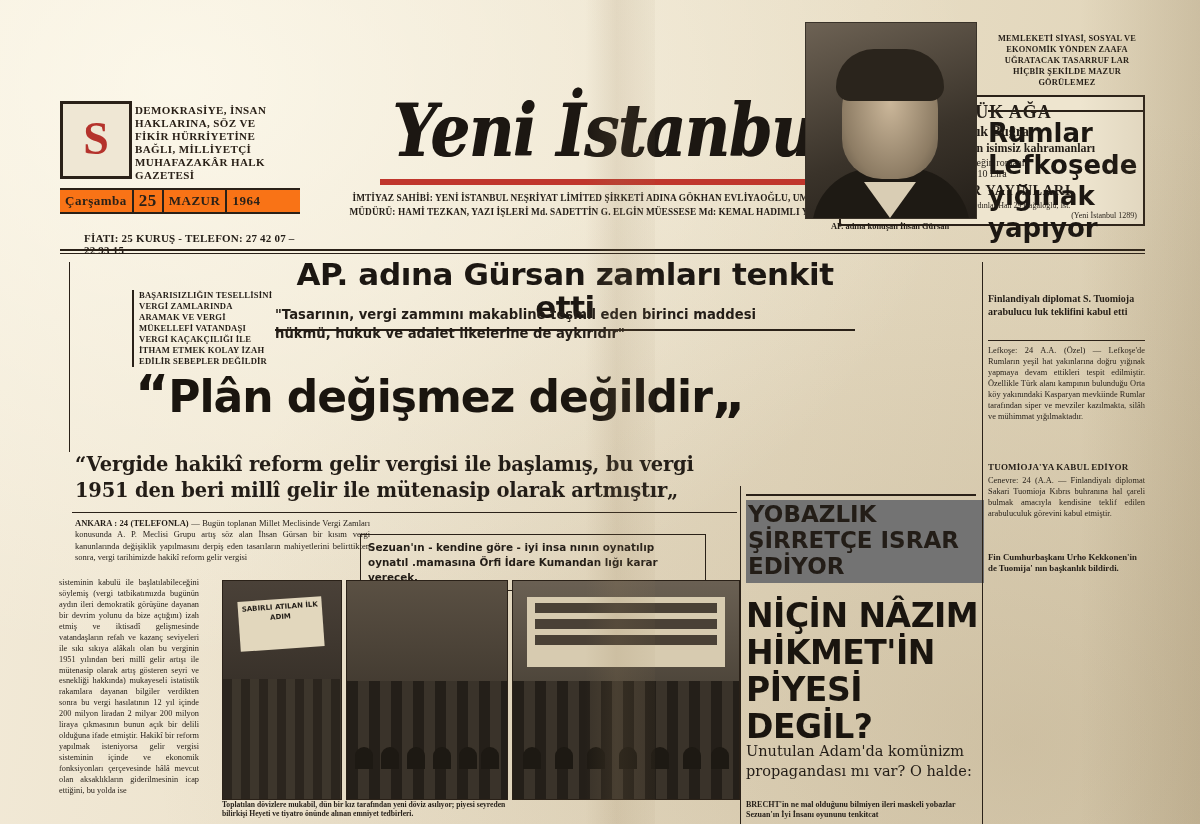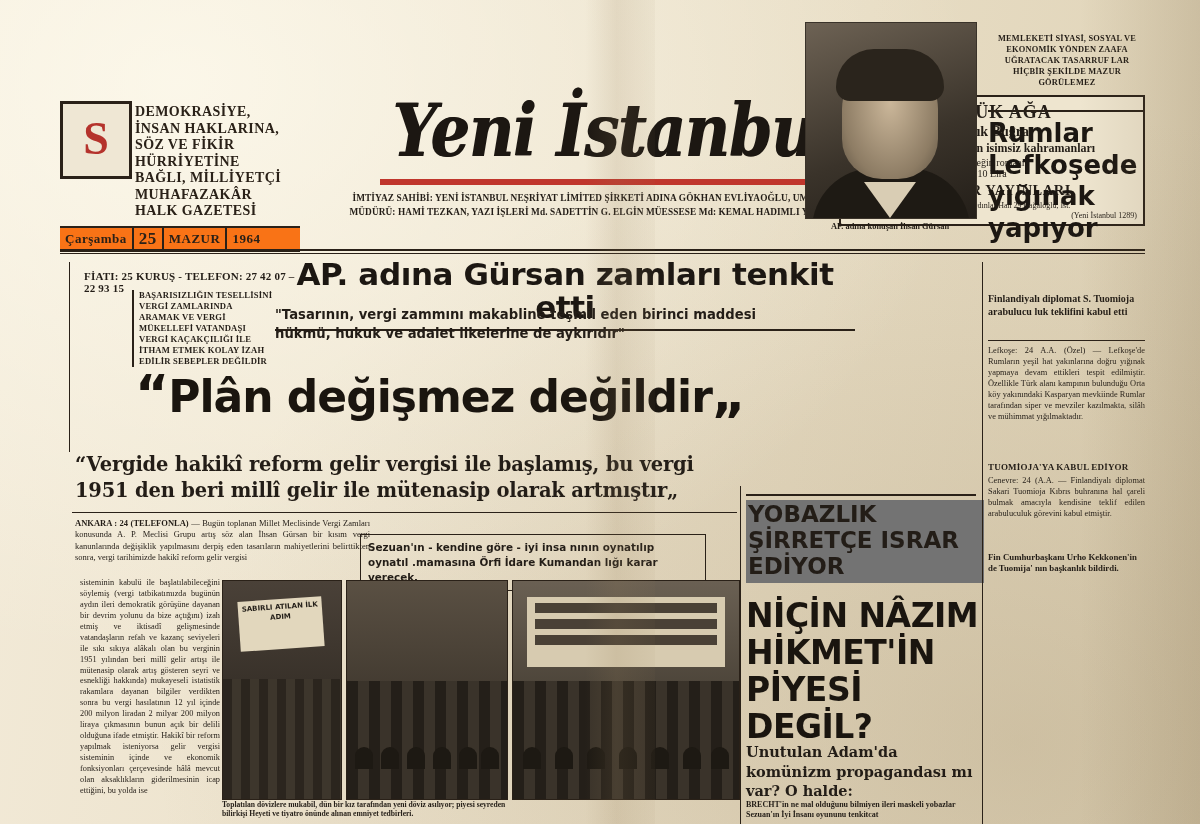--- a/index.html
+++ b/index.html
@@ -38,21 +38,21 @@
   .logo-mark{
     width:66px;height:72px;border:3px solid #2a2118;
     display:flex;align-items:center;justify-content:center;
     background:#efe7d4;
   }
   .logo-mark .s{
     font-family:"Liberation Serif",serif;font-size:46px;font-weight:bold;
     color:#b5332c;line-height:1;margin-top:-2px;
   }
   .logo-slogan{
-    margin-left:3px;font-size:14px;line-height:1.18;font-weight:bold;
+    margin-left:3px;font-size:11px;line-height:1.18;font-weight:bold;
     letter-spacing:.4px;color:#2a2118;padding-top:3px;width:150px;
   }
   .date-bar{
     margin-top:6px;display:flex;align-items:center;border-top:2px solid #2a2118;border-bottom:2px solid #2a2118;
     height:22px;background:#f97316;
   }
   .date-bar span{font-weight:bold;font-size:13px;letter-spacing:.5px;padding:0 5px;color:#2a2118;}
   .date-bar .daynum{font-size:17px;}
   .date-bar .sep{width:2px;height:22px;background:#2a2118;padding:0;}
   .price-line{margin-top:18px;font-size:11px;font-weight:bold;letter-spacing:.2px;padding-left:24px;}
@@ -165,21 +165,21 @@
     position:absolute;left:75px;top:452px;width:660px;
     font-family:"DejaVu Serif",serif;font-weight:bold;font-size:19.5px;line-height:1.34;letter-spacing:-.2px;
   }
   .lead-rule{position:absolute;left:72px;top:512px;width:665px;height:1px;background:#2a2118;}
 
   .ank-col{
     position:absolute;left:75px;top:518px;width:295px;font-size:8.5px;line-height:1.33;text-align:justify;
   }
   .ank-col b{font-weight:bold;}
   .body-col{
-    position:absolute;left:80px;top:578px;width:140px;font-size:8.3px;line-height:1.32;text-align:justify;
+    position:absolute;left:59px;top:578px;width:140px;font-size:8.3px;line-height:1.32;text-align:justify;
   }
 
   .boxquote{
     position:absolute;left:360px;top:534px;width:330px;border:1px solid #2a2118;padding:5px 7px;
     font-family:"DejaVu Sans",sans-serif;font-weight:bold;font-size:10.4px;line-height:1.45;
   }
 
   
   .photo{position:absolute;border:1px solid #2a2118;overflow:hidden;}
   .ph1{left:222px;top:580px;width:118px;height:218px;background:linear-gradient(180deg,#4a4138,#241f19);}
@@ -208,21 +208,21 @@
     font-family:"DejaVu Sans",sans-serif;font-weight:bold;font-size:23px;line-height:1.12;
     background:#737373;padding:2px 2px 4px;
   }
   .nazim{
     position:absolute;left:746px;top:598px;width:234px;
     font-family:"DejaVu Sans",sans-serif;font-weight:bold;font-size:33px;line-height:1.12;
     letter-spacing:-.5px;color:#1a150f;
   }
   .nazim-deck{
     position:absolute;left:746px;top:742px;width:234px;
-    font-family:"DejaVu Serif",serif;font-weight:bold;font-size:14.5px;line-height:1.35;
+    font-family:"DejaVu Serif",serif;font-weight:normal;font-size:14.5px;line-height:1.35;
   }
   .brecht{
     position:absolute;left:746px;top:800px;width:234px;font-size:8px;line-height:1.25;font-weight:bold;
   }
   .vline{position:absolute;background:#2a2118;width:1px;}
 </style>
 </head>
 <body>
 
 <div class="paper"></div>

